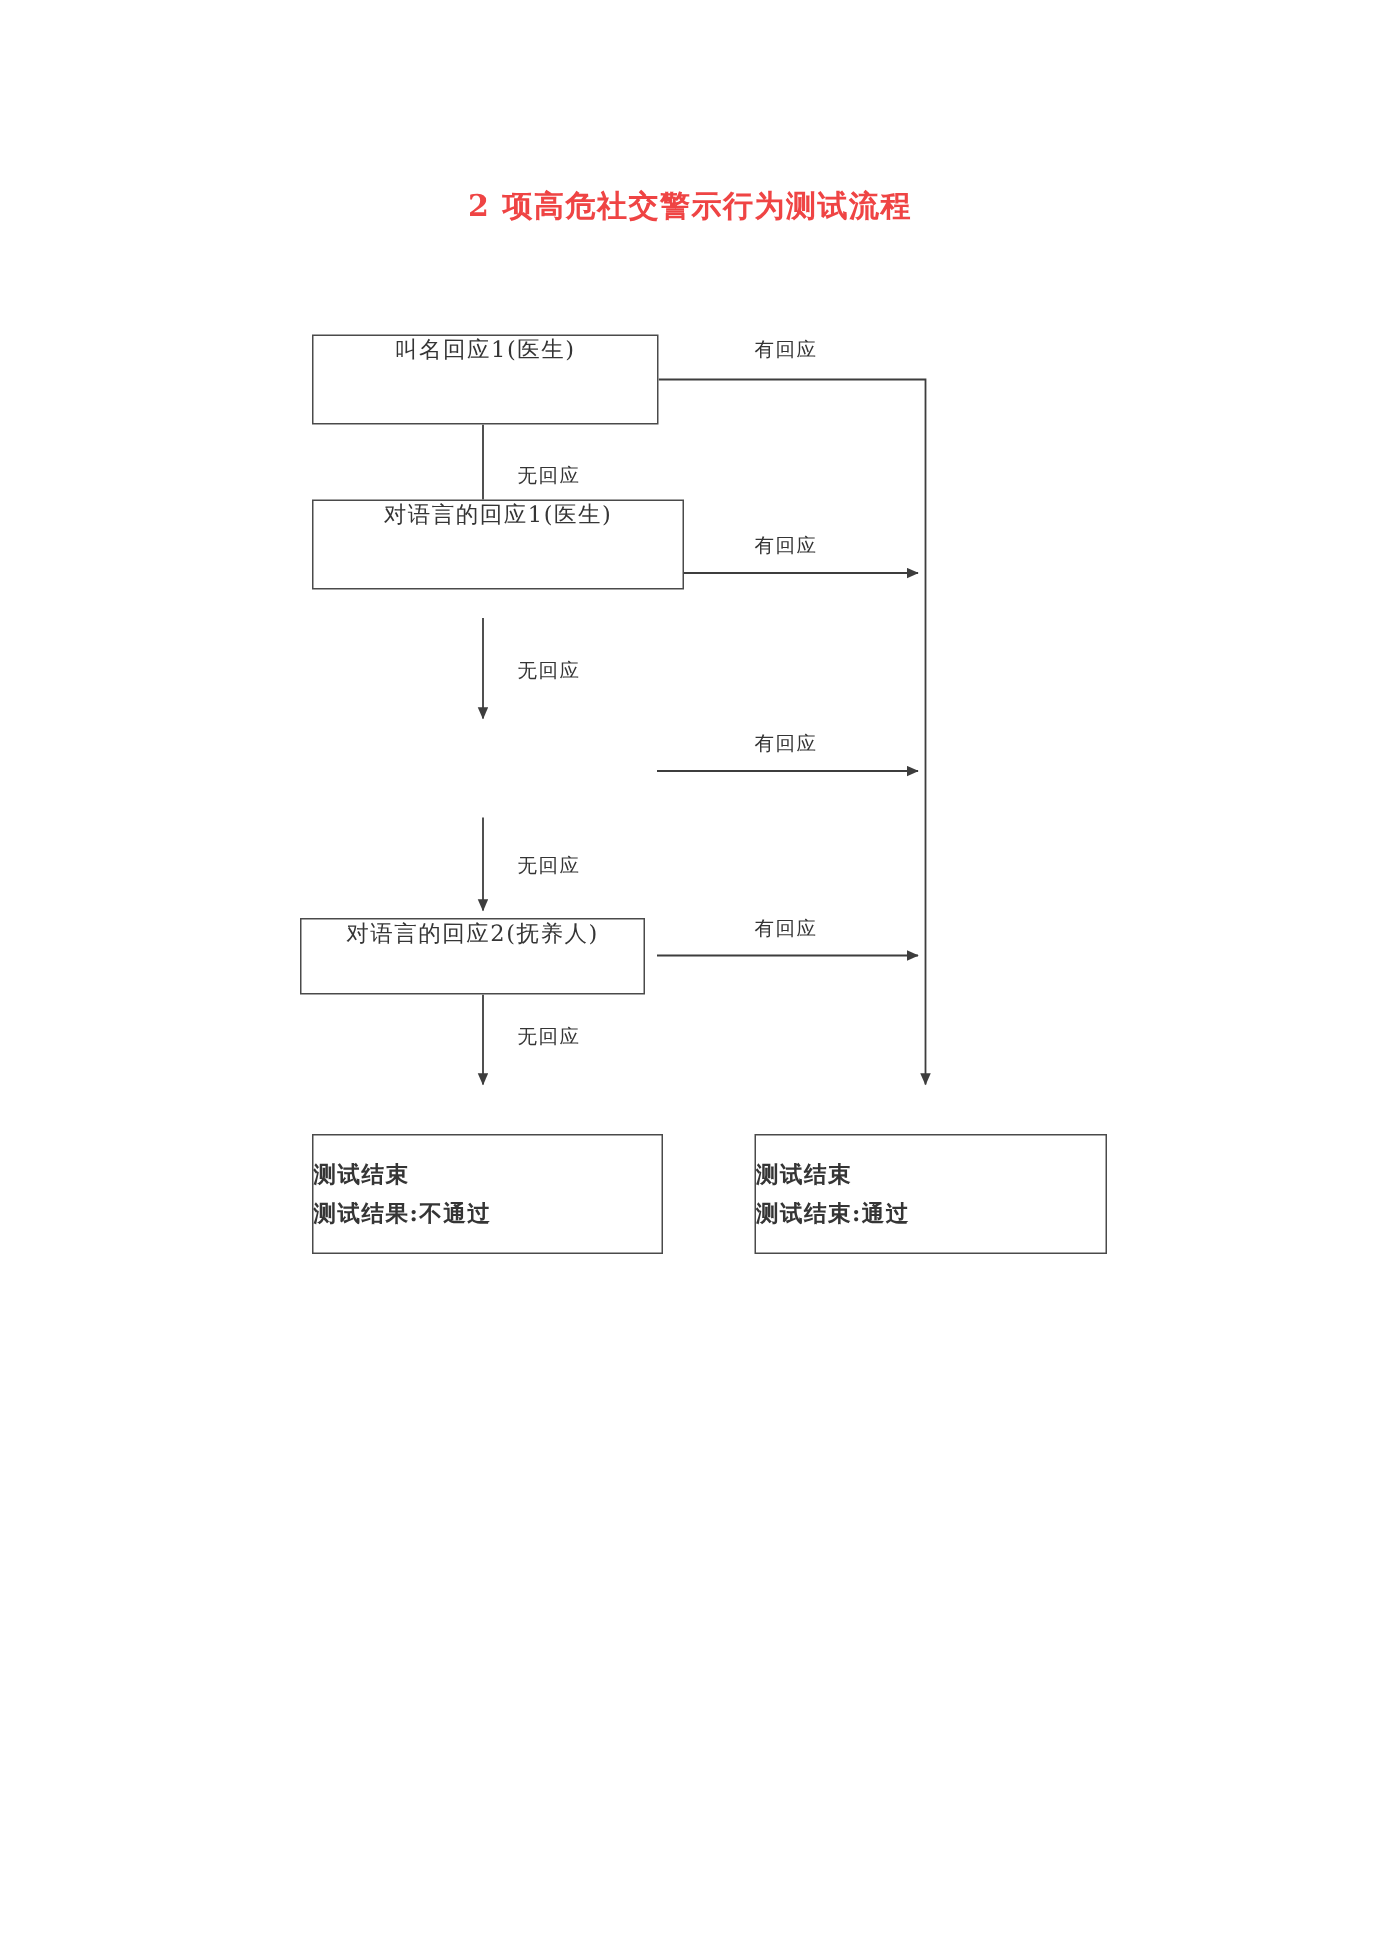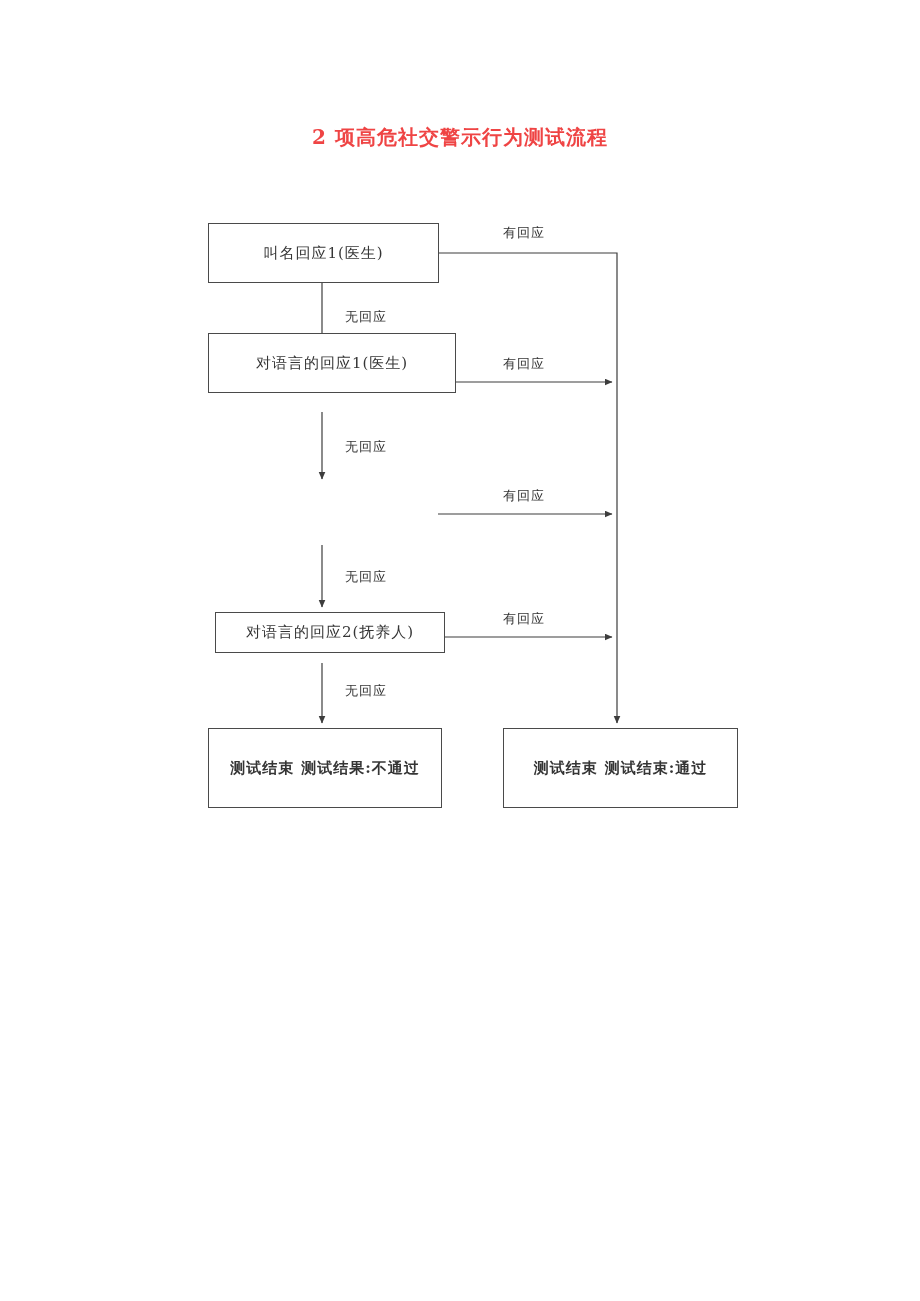--- a/index.html
+++ b/index.html
@@ -31,44 +31,45 @@
     width: 920px;
     height: 1301px;
     pointer-events: none;
   }
   .box {
     position: absolute;
     box-sizing: border-box;
     border: 1px solid #4a4a4a;
     background: #ffffff;
     display: flex;
-    align-items: center;
+    align-items: flex-start;
     justify-content: center;
     font-size: 15px;
     letter-spacing: 1px;
     text-align: center;
   }
   .end-box {
-    flex-direction: row;
+    flex-direction: column;
     gap: 7px;
+    margin-top: 28px;
   }
   .end-title { font-weight: bold; }
   .end-result { font-weight: bold; }
   .flow-label {
     position: absolute;
     font-size: 13px;
     letter-spacing: 1px;
     color: #353535;
     white-space: nowrap;
   }
   
   .b1 { left: 208px; top: 223px; width: 231px; height: 60px; }
   .b2 { left: 208px; top: 333px; width: 248px; height: 60px; }
   .b3 { left: 208px; top: 484px; width: 230px; height: 61px; }
-  .b4 { left: 215px; top: 612px; width: 230px; height: 41px; }
+  .b4 { left: 200px; top: 612px; width: 230px; height: 51px; }
   .b5 { left: 208px; top: 728px; width: 234px; height: 80px; }
   .b6 { left: 503px; top: 728px; width: 235px; height: 80px; }
   
   .nr1 { left: 345px; top: 308px; }
   .nr2 { left: 345px; top: 438px; }
   .nr3 { left: 345px; top: 568px; }
   .nr4 { left: 345px; top: 682px; }
   .hr1 { left: 503px; top: 224px; }
   .hr2 { left: 503px; top: 355px; }
   .hr3 { left: 503px; top: 487px; }

